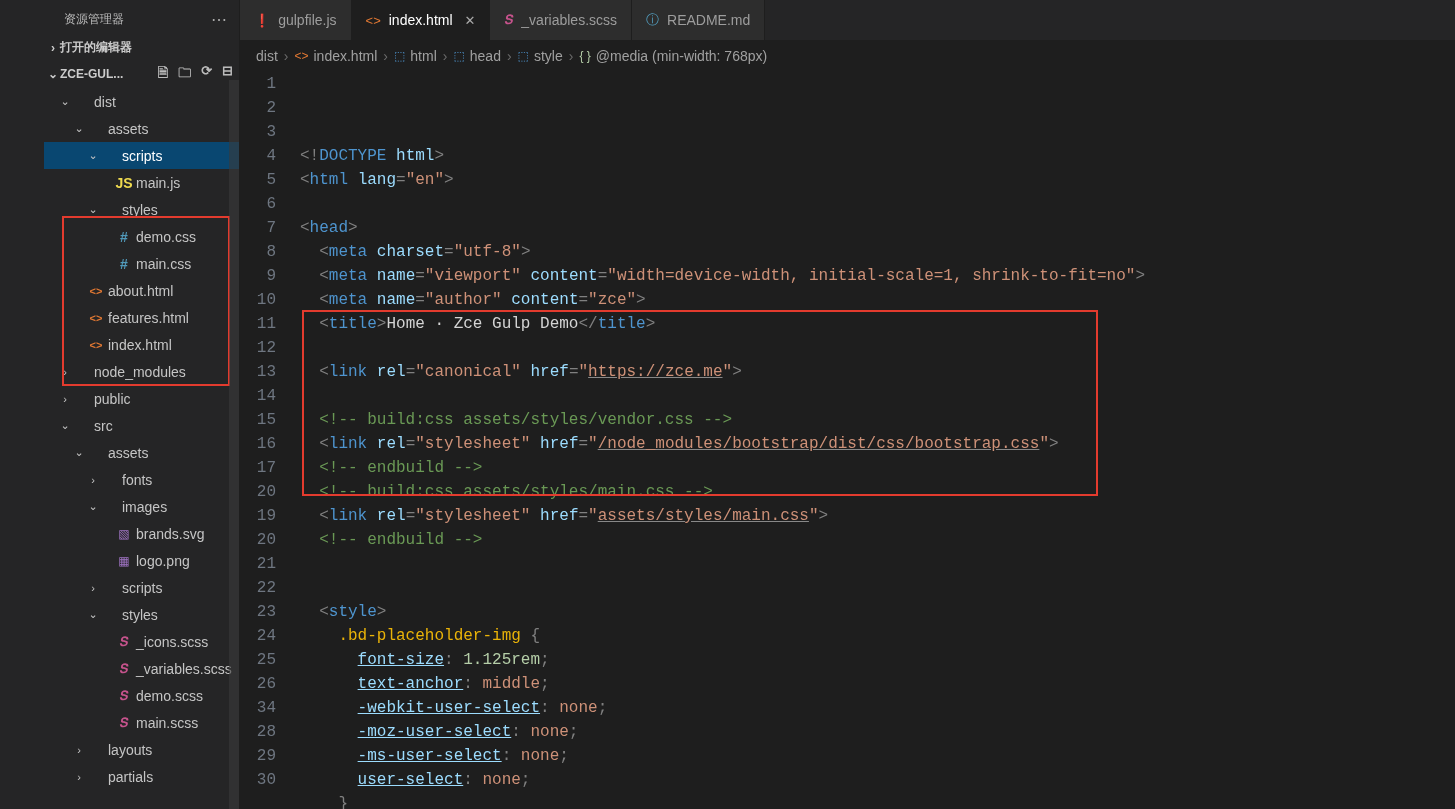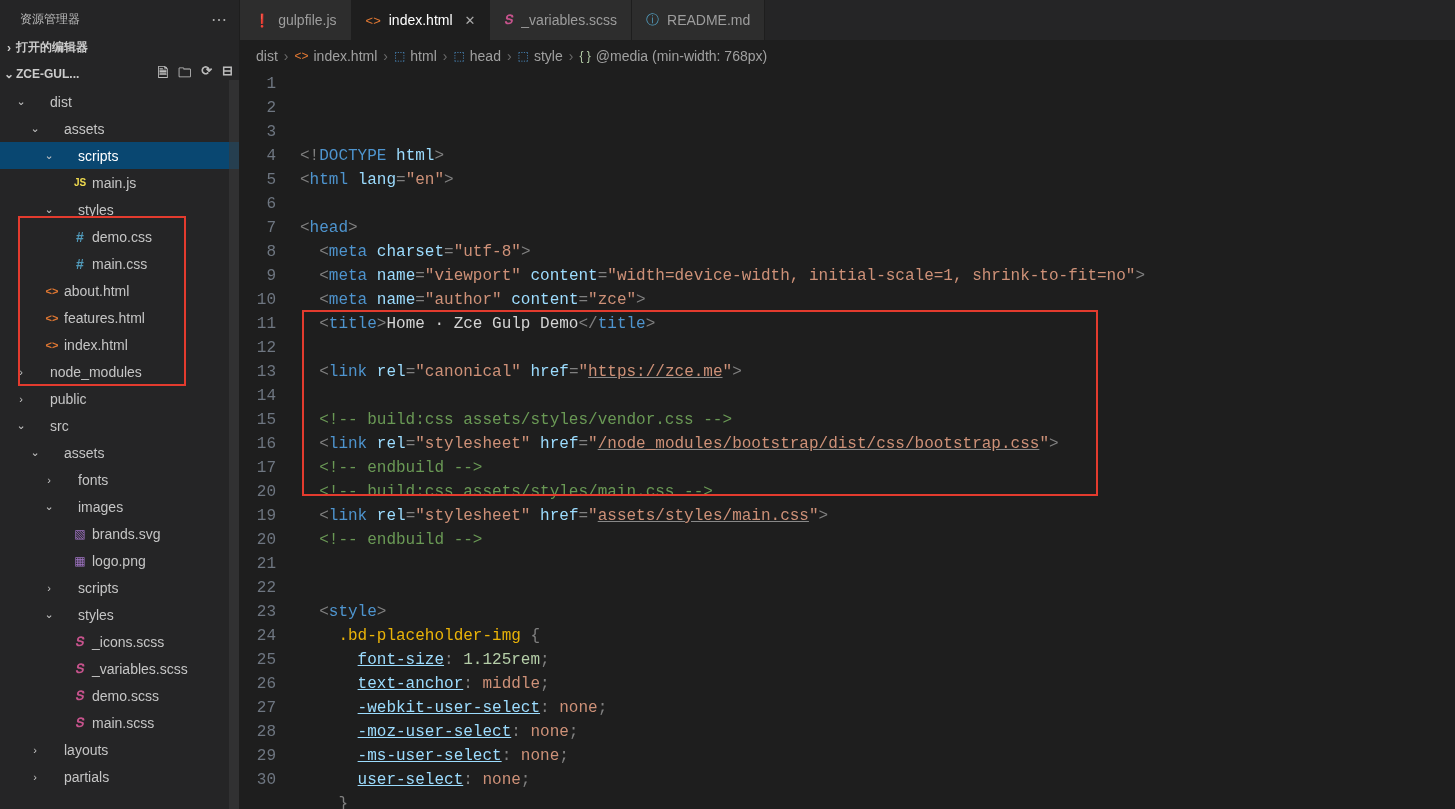--- a/index.html
+++ b/index.html
@@ -16,20 +16,21 @@
 }
 .top-area { display: flex; flex: 1; overflow: hidden; }
 
 .sidebar {
   width: 240px;
   background: #252526;
   display: flex;
   flex-direction: column;
   border-right: 1px solid #1e1e1e;
   position: relative;
+  padding-left: 44px;
 }
 .sidebar-scrollbar {
   position: absolute;
   right: 0; top: 80px; bottom: 0;
   width: 10px;
   background: #3a3a3a;
   opacity: 0.6;
 }
 .sidebar-header {
   display: flex;
@@ -68,21 +69,21 @@
   padding-left: 8px;
   font-size: 14px;
   color: #c5c5c5;
   cursor: pointer;
   white-space: nowrap;
 }
 .tree-row.selected { background: #094771; color: #ffffff; }
 .tree-row .chev { width: 14px; display: inline-flex; justify-content: center; color: #c5c5c5; font-size: 11px; }
 .tree-row .ficon { width: 20px; display: inline-flex; justify-content: center; margin-right: 2px; }
 .tree-row .label { }
-.icon-js { color: #f0db4f; font-weight: bold; font-size: 10px; }
+.icon-js { color: #f0db4f; font-weight: bold; font-size: 14px; }
 .icon-hash { color: #519aba; font-weight: bold; }
 .icon-html { color: #e37933; font-weight: bold; font-size: 11px; }
 .icon-svg { color: #a074c4; font-size: 12px; }
 .icon-img { color: #a074c4; font-size: 12px; }
 .icon-scss { color: #c6538c; font-size: 13px; }
 .red-box-sidebar {
   border: 2px solid #e33b2e;
   position: absolute;
   left: 18px; top: 128px;
   width: 168px; height: 170px;
@@ -417,21 +418,21 @@
           <div class="ln">17</div>
           <div class="ln">20</div>
           <div class="ln">19</div>
           <div class="ln">20</div>
           <div class="ln">21</div>
           <div class="ln">22</div>
           <div class="ln">23</div>
           <div class="ln">24</div>
           <div class="ln">25</div>
           <div class="ln">26</div>
-          <div class="ln">27</div>
+          <div class="ln">34</div>
           <div class="ln">28</div>
           <div class="ln">29</div>
           <div class="ln">30</div>
         </div>
       <div class="code" id="code">
         <div class="red-box-editor"></div>
       <span class="cl"><span class="c-punct">&lt;!</span><span class="c-doctype">DOCTYPE</span> <span class="c-attr">html</span><span class="c-punct">&gt;</span></span><span class="cl"><span class="c-punct">&lt;</span><span class="c-tag">html</span> <span class="c-attr">lang</span><span class="c-punct">=</span><span class="c-str">"en"</span><span class="c-punct">&gt;</span></span><span class="cl"></span><span class="cl"><span class="c-punct">&lt;</span><span class="c-tag">head</span><span class="c-punct">&gt;</span></span><span class="cl">  <span class="c-punct">&lt;</span><span class="c-tag">meta</span> <span class="c-attr">charset</span><span class="c-punct">=</span><span class="c-str">"utf-8"</span><span class="c-punct">&gt;</span></span><span class="cl">  <span class="c-punct">&lt;</span><span class="c-tag">meta</span> <span class="c-attr">name</span><span class="c-punct">=</span><span class="c-str">"viewport"</span> <span class="c-attr">content</span><span class="c-punct">=</span><span class="c-str">"width=device-width, initial-scale=1, shrink-to-fit=no"</span><span class="c-punct">&gt;</span></span><span class="cl">  <span class="c-punct">&lt;</span><span class="c-tag">meta</span> <span class="c-attr">name</span><span class="c-punct">=</span><span class="c-str">"author"</span> <span class="c-attr">content</span><span class="c-punct">=</span><span class="c-str">"zce"</span><span class="c-punct">&gt;</span></span><span class="cl">  <span class="c-punct">&lt;</span><span class="c-tag">title</span><span class="c-punct">&gt;</span><span class="c-txt">Home · Zce Gulp Demo</span><span class="c-punct">&lt;/</span><span class="c-tag">title</span><span class="c-punct">&gt;</span></span><span class="cl"></span><span class="cl">  <span class="c-punct">&lt;</span><span class="c-tag">link</span> <span class="c-attr">rel</span><span class="c-punct">=</span><span class="c-str">"canonical"</span> <span class="c-attr">href</span><span class="c-punct">=</span><span class="c-str">"<span class="c-underline">https://zce.me</span>"</span><span class="c-punct">&gt;</span></span><span class="cl"></span><span class="cl">  <span class="c-cmt">&lt;!-- build:css assets/styles/vendor.css --&gt;</span></span><span class="cl">  <span class="c-punct">&lt;</span><span class="c-tag">link</span> <span class="c-attr">rel</span><span class="c-punct">=</span><span class="c-str">"stylesheet"</span> <span class="c-attr">href</span><span class="c-punct">=</span><span class="c-str">"<span class="c-underline">/node_modules/bootstrap/dist/css/bootstrap.css</span>"</span><span class="c-punct">&gt;</span></span><span class="cl">  <span class="c-cmt">&lt;!-- endbuild --&gt;</span></span><span class="cl">  <span class="c-cmt">&lt;!-- build:css assets/styles/main.css --&gt;</span></span><span class="cl">  <span class="c-punct">&lt;</span><span class="c-tag">link</span> <span class="c-attr">rel</span><span class="c-punct">=</span><span class="c-str">"stylesheet"</span> <span class="c-attr">href</span><span class="c-punct">=</span><span class="c-str">"<span class="c-underline">assets/styles/main.css</span>"</span><span class="c-punct">&gt;</span></span><span class="cl">  <span class="c-cmt">&lt;!-- endbuild --&gt;</span></span><span class="cl"></span><span class="cl"></span><span class="cl">  <span class="c-punct">&lt;</span><span class="c-tag">style</span><span class="c-punct">&gt;</span></span><span class="cl">    <span class="c-sel">.bd-placeholder-img</span> <span class="c-punct">{</span></span><span class="cl">      <span class="c-prop">font-size</span><span class="c-punct">:</span> <span class="c-num">1.125rem</span><span class="c-punct">;</span></span><span class="cl">      <span class="c-prop">text-anchor</span><span class="c-punct">:</span> <span class="c-val">middle</span><span class="c-punct">;</span></span><span class="cl">      <span class="c-prop">-webkit-user-select</span><span class="c-punct">:</span> <span class="c-val">none</span><span class="c-punct">;</span></span><span class="cl">      <span class="c-prop">-moz-user-select</span><span class="c-punct">:</span> <span class="c-val">none</span><span class="c-punct">;</span></span><span class="cl">      <span class="c-prop">-ms-user-select</span><span class="c-punct">:</span> <span class="c-val">none</span><span class="c-punct">;</span></span><span class="cl">      <span class="c-prop">user-select</span><span class="c-punct">:</span> <span class="c-val">none</span><span class="c-punct">;</span></span><span class="cl">    <span class="c-punct">}</span></span></div>
     </div>
   </div>
 </div>

